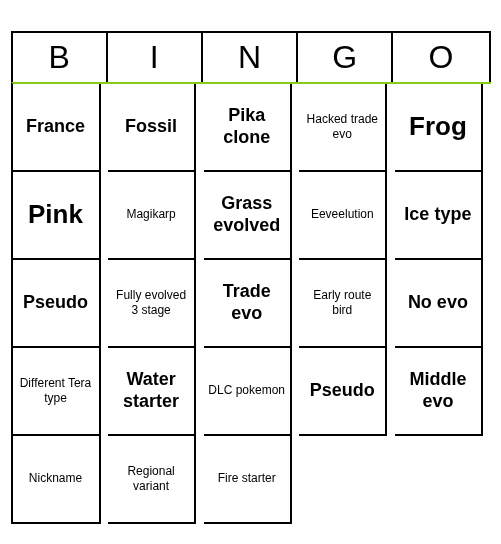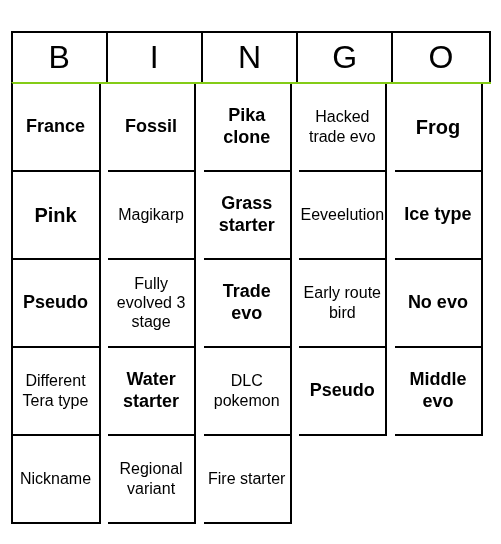--- a/index.html
+++ b/index.html
@@ -39,24 +39,24 @@
     }
     .cell-text {
       font-size: 14px;
       font-family: Arial, sans-serif;
     }
     .cell-text.medium {
       font-size: 18px;
       font-weight: bold;
     }
     .cell-text.small {
-      font-size: 16px;
+      font-size: 12px;
     }
     .cell-text.xlarge {
-      font-size: 20px;
+      font-size: 26px;
       font-weight: bold;
     }
   </style>
 </head>
 <body>
 
 <div style="display:flex; flex-direction:column; width:480px;">
 
   <div class="bingo-header">
   </div>
@@ -86,21 +86,21 @@
       <div class="bingo-cell">
         <span class="cell-text xlarge">Frog</span>
       </div>
       <div class="bingo-cell">
         <span class="cell-text xlarge">Pink</span>
       </div>
       <div class="bingo-cell">
         <span class="cell-text small">Magikarp</span>
       </div>
       <div class="bingo-cell">
-        <span class="cell-text medium">Grass starter</span>
+        <span class="cell-text medium">Grass evolved</span>
       </div>
       <div class="bingo-cell">
         <span class="cell-text small">Eeveelution</span>
       </div>
       <div class="bingo-cell">
         <span class="cell-text medium">Ice type</span>
       </div>
       <div class="bingo-cell">
         <span class="cell-text medium">Pseudo</span>
       </div>

